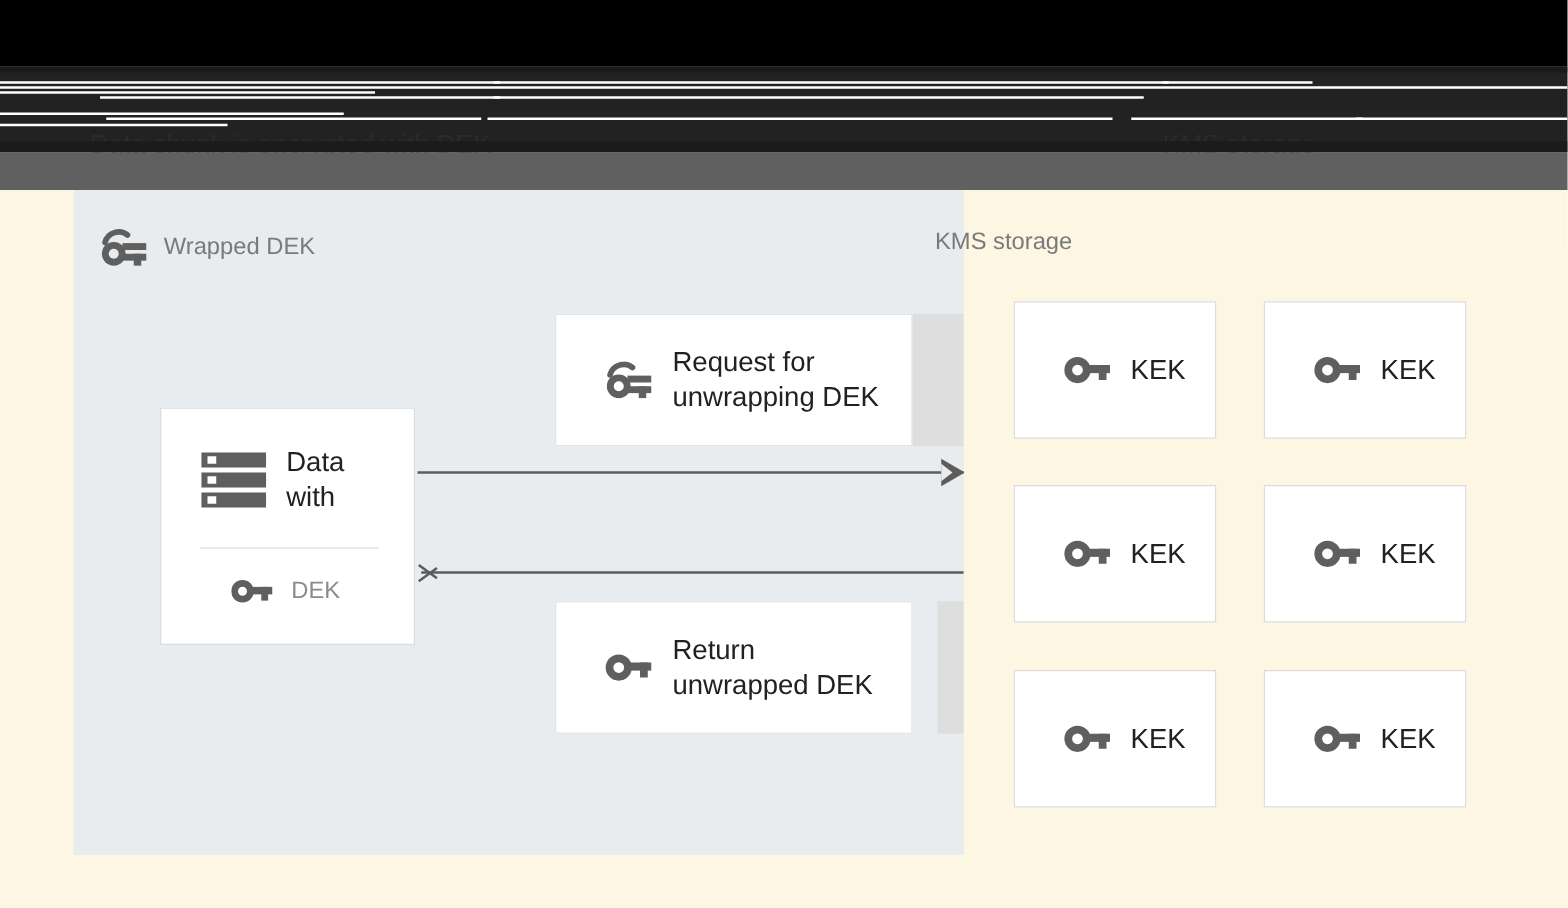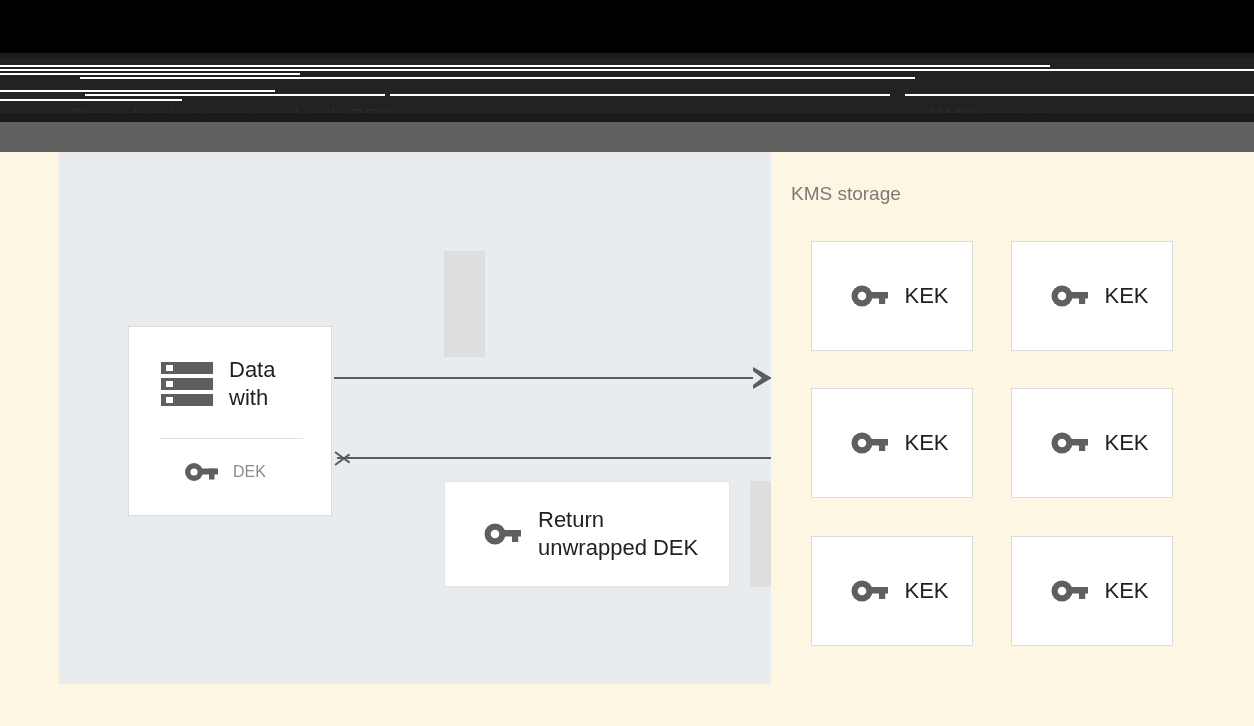--- a/index.html
+++ b/index.html
@@ -79,21 +79,21 @@
 
   .panel-title {
     position: absolute;
     display: flex;
     align-items: center;
     gap: 13px;
     color: #7a7a7a;
     font-size: 19px;
   }
   .panel-title-left  { left: 21px;  top: 31px; }
-  .panel-title-right { left: 791px; top: 183px; }
+  .panel-title-right { left: 748px; top: 183px; }
 
   
   .icon {
     display: inline-block;
     line-height: 0;
     flex: 0 0 auto;
   }
 
   
   .card-data {
@@ -123,21 +123,21 @@
     background: #e0e0e0;
   }
   .card-data-foot {
     position: absolute;
     left: 56px; top: 135px;
     display: flex;
     align-items: center;
     gap: 15px;
   }
   .card-data-foot .label {
-    font-size: 16px;
+    font-size: 19px;
     color: #8b8b8b;
   }
 
   
   .msg-card {
     position: absolute;
     height: 106px;
     display: flex;
     align-items: center;
   }
@@ -252,20 +252,33 @@
     <span class="strike" style="left:0px;   top:46px; width:182px;"></span>
     <span class="strike" style="left:1085px;top:41px; width:169px;"></span>
     <span class="darkstrike" style="left:0px; top:0px; width:1254px; height:5px;"></span>
     <span class="darkstrike" style="left:0px; top:60px; width:1254px; height:9px;"></span>
   </div>
 
   <div class="band-gray"></div>
 
   <div class="panel-left">
 
+    <div class="panel-title panel-title-left">
+      <span class="icon">
+        <svg width="38" height="30" viewBox="0 0 38 30">
+          <path d="M4 11 C6 3, 16 0, 22 5" stroke="#5f5f5f" stroke-width="4.5" fill="none" stroke-linecap="round"></path>
+          <circle cx="11" cy="20" r="9.5" fill="#5f5f5f"></circle>
+          <circle cx="11" cy="20" r="4" fill="#e8ecef"></circle>
+          <rect x="18" y="11.5" width="19" height="5.5" fill="#5f5f5f"></rect>
+          <rect x="18" y="20" width="19" height="5.5" fill="#5f5f5f"></rect>
+          <rect x="27" y="20" width="6" height="9.5" fill="#5f5f5f"></rect>
+        </svg>
+      </span>
+      <span>Wrapped DEK</span>
+    </div>
 
     <div class="card-data">
       <div class="card-data-head">
         <span class="icon">
           <svg width="52" height="50" viewBox="0 0 52 50">
             <rect x="0" y="3" width="52" height="12" fill="#5f5f5f"></rect>
             <rect x="5" y="6" width="7" height="6" fill="#ffffff"></rect>
             <rect x="0" y="19" width="52" height="12" fill="#5f5f5f"></rect>
             <rect x="5" y="22" width="7" height="6" fill="#ffffff"></rect>
             <rect x="0" y="35" width="52" height="12" fill="#5f5f5f"></rect>
@@ -283,20 +296,34 @@
             <circle cx="9" cy="10" r="3.6" fill="#ffffff"></circle>
             <rect x="15" y="6.5" width="18" height="6" fill="#5f5f5f"></rect>
             <rect x="24" y="6.5" width="5.5" height="11" fill="#5f5f5f"></rect>
           </svg>
         </span>
         <span class="label">DEK</span>
       </div>
     </div>
 
     <div class="msg-card msg-request">
+      <div class="msg-white">
+        <span class="icon">
+          <svg width="38" height="30" viewBox="0 0 38 30">
+            <path d="M4 11 C6 3, 16 0, 22 5" stroke="#5f5f5f" stroke-width="4.5" fill="none" stroke-linecap="round"></path>
+            <circle cx="11" cy="20" r="9.5" fill="#5f5f5f"></circle>
+            <circle cx="11" cy="20" r="4" fill="#ffffff"></circle>
+            <rect x="18" y="11.5" width="19" height="5.5" fill="#5f5f5f"></rect>
+            <rect x="18" y="20" width="19" height="5.5" fill="#5f5f5f"></rect>
+            <rect x="27" y="20" width="6" height="9.5" fill="#5f5f5f"></rect>
+          </svg>
+        </span>
+        <span class="label">Request for
+unwrapping DEK</span>
+      </div>
       <div class="msg-tail"></div>
     </div>
 
     <div class="msg-card msg-return">
       <div class="msg-white">
         <span class="icon">
           <svg width="38" height="26" viewBox="0 0 38 26">
             <circle cx="11" cy="13" r="10.5" fill="#5f5f5f"></circle>
             <circle cx="11" cy="13" r="4.3" fill="#ffffff"></circle>
             <rect x="18" y="9" width="19" height="6.5" fill="#5f5f5f"></rect>

